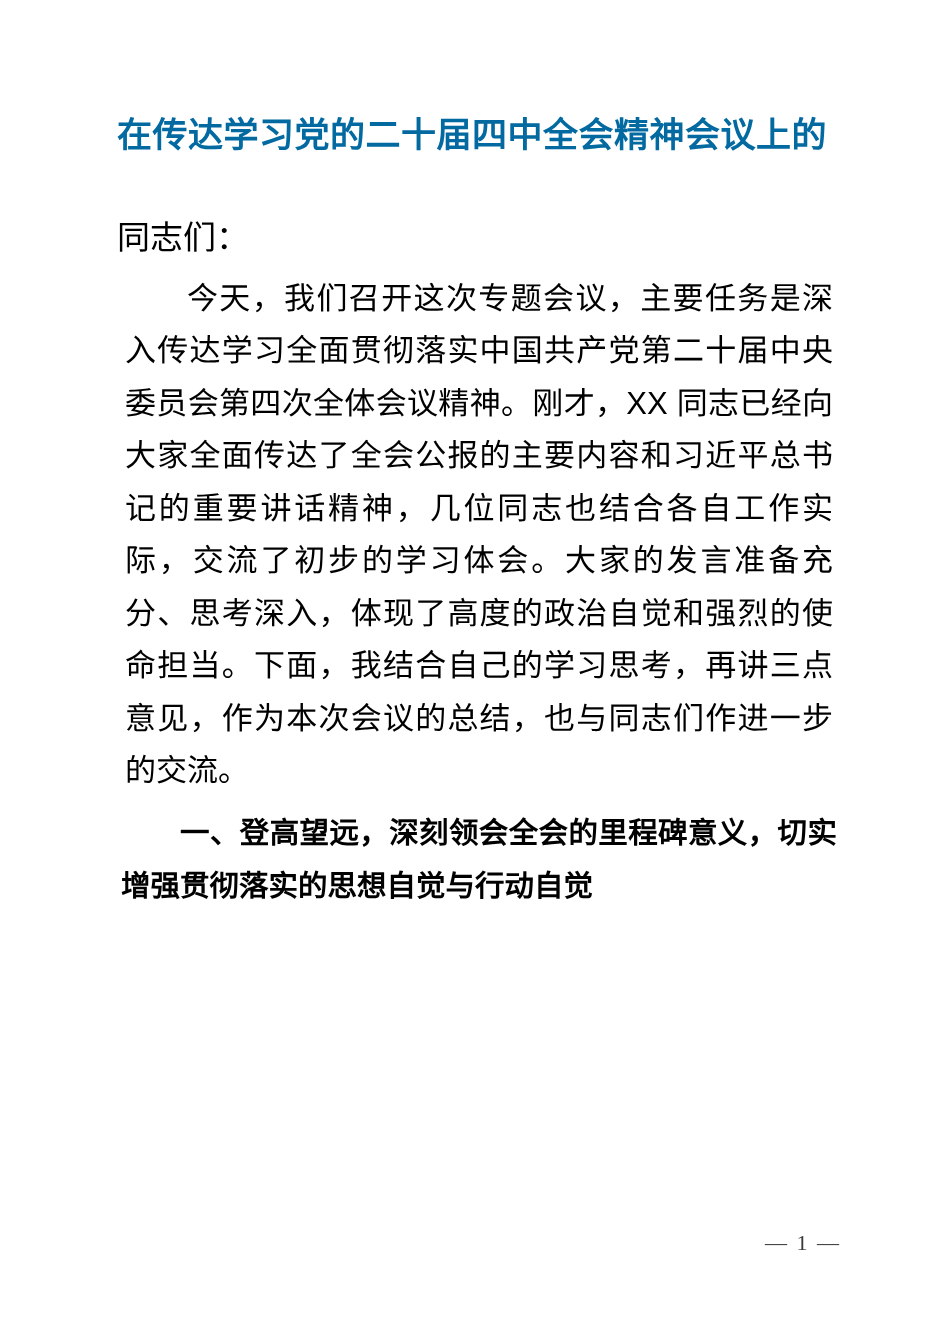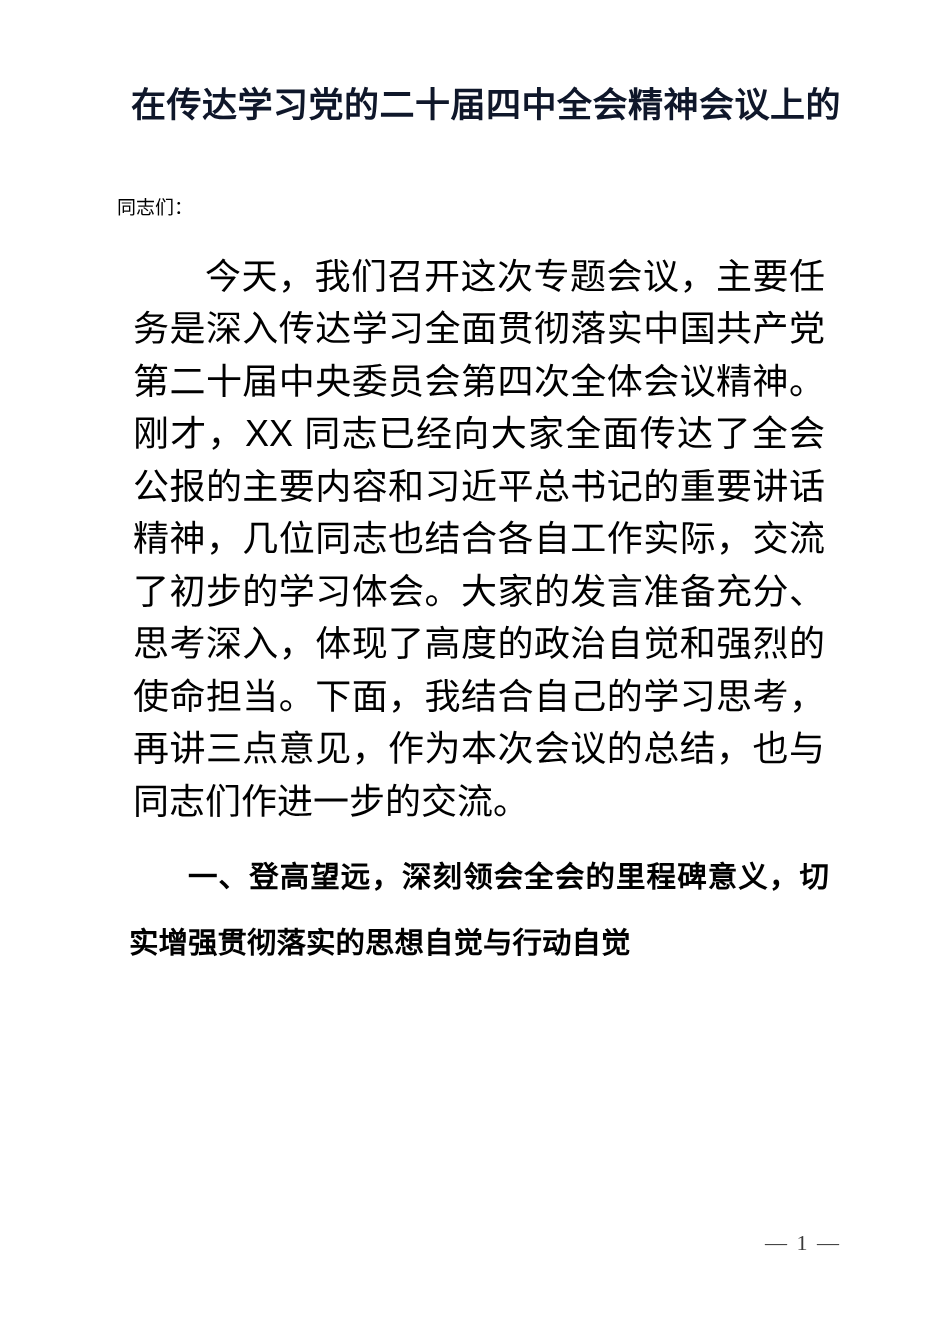--- a/index.html
+++ b/index.html
@@ -24,51 +24,51 @@
   .page-body {
     position: absolute;
     left: 117px;
     top: 0;
     width: 724px;
   }
   .doc-title {
     font-size: 35px;
     font-weight: bold;
     line-height: 50px;
-    text-align: right;
+    text-align: left;
     letter-spacing: 0.5px;
     margin: 0;
-    padding-top: 80px;
-    color: #0f172a;
+    padding-top: 110px;
+    color: #0369a1;
   }
   .title-line {
     display: block;
   }
   .salutation {
-    font-size: 19px;
+    font-size: 33px;
     line-height: 52.5px;
     margin: 0;
     padding-top: 52px;
     text-align: justify;
     text-justify: inter-ideograph;
     letter-spacing: 0px;
   }
   .body-para {
-    font-size: 36px;
+    font-size: 31px;
     line-height: 52.5px;
-    margin: 16px;
+    margin: 8px;
     text-align: justify;
     text-justify: inter-ideograph;
     text-indent: 2em;
     letter-spacing: 0px;
   }
   .section-heading {
     font-size: 29.5px;
-    line-height: 66px;
-    margin: 12px;
+    line-height: 53px;
+    margin: 4px;
     font-weight: bold;
     text-align: justify;
     text-justify: inter-ideograph;
     text-indent: 2em;
     letter-spacing: 0px;
   }
   .page-footer {
     position: absolute;
     left: 117px;
     top: 1228px;

